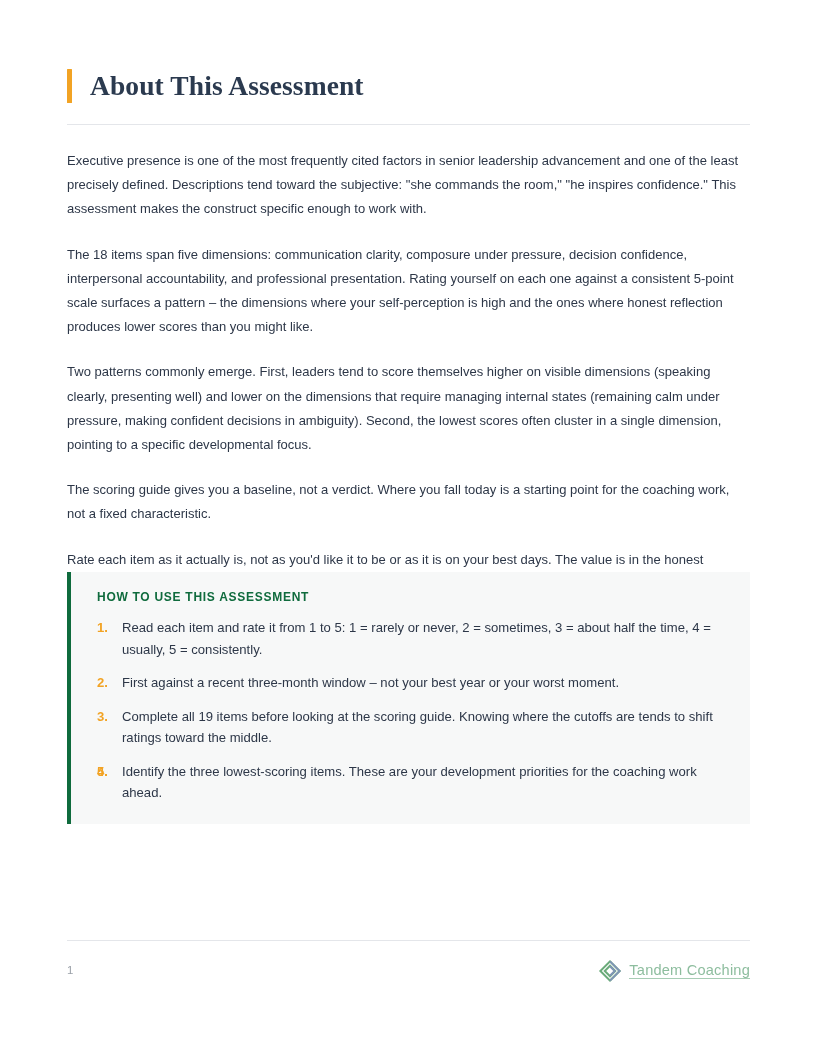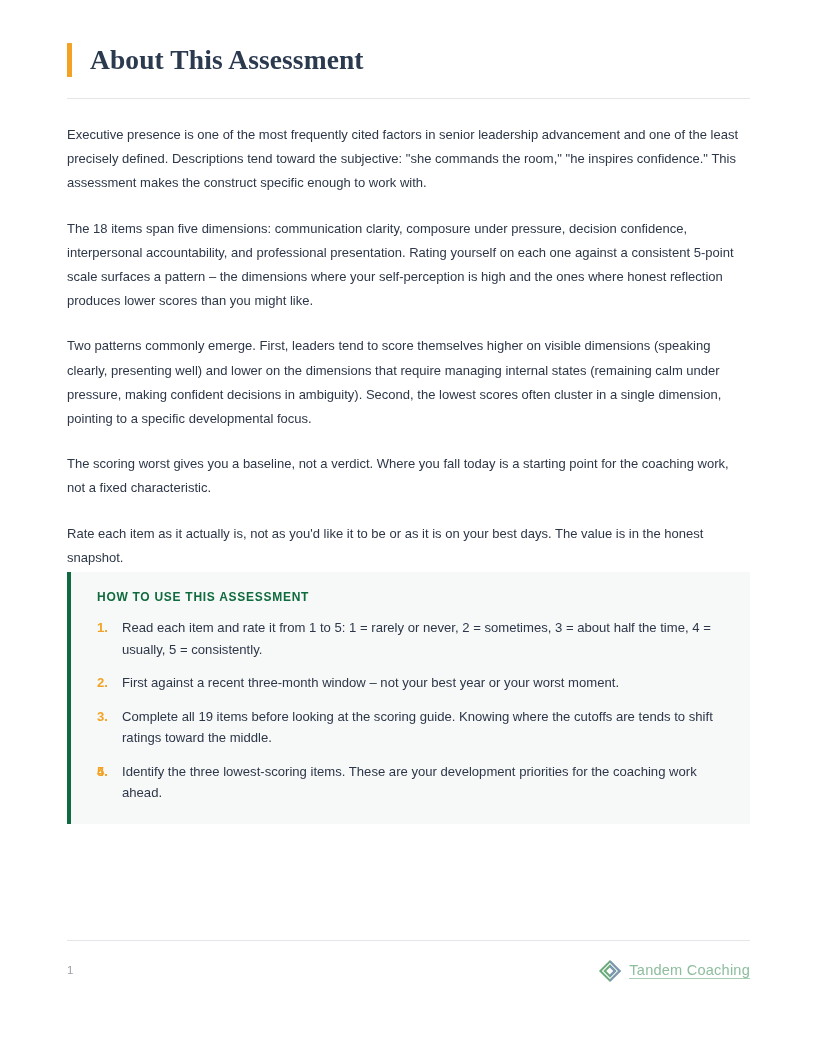--- a/index.html
+++ b/index.html
@@ -22,21 +22,21 @@
     left: 0; top: 0;
     width: 816px;
     height: 1056px;
     padding: 0 67px;
   }
 
   
   .title-row {
     display: flex;
     align-items: center;
-    padding-top: 43px;
+    padding-top: 69px;
     gap: 18px;
   }
   .title-accent {
     width: 5px;
     height: 34px;
     background: #f2a324;
     flex: 0 0 5px;
     border-radius: 0.5px;
   }
   .page-title {
@@ -161,21 +161,21 @@
   <div class="title-row">
     <div class="title-accent"></div>
     <h1 class="page-title">About This Assessment</h1>
   </div>
   <div class="title-rule"></div>
 
   <div class="body-wrap">
     <p class="para">Executive presence is one of the most frequently cited factors in senior leadership advancement and one of the least precisely defined. Descriptions tend toward the subjective: "she commands the room," "he inspires confidence." This assessment makes the construct specific enough to work with.</p>
     <p class="para">The 18 items span five dimensions: communication clarity, composure under pressure, decision confidence, interpersonal accountability, and professional presentation. Rating yourself on each one against a consistent 5-point scale surfaces a pattern – the dimensions where your self-perception is high and the ones where honest reflection produces lower scores than you might like.</p>
     <p class="para">Two patterns commonly emerge. First, leaders tend to score themselves higher on visible dimensions (speaking clearly, presenting well) and lower on the dimensions that require managing internal states (remaining calm under pressure, making confident decisions in ambiguity). Second, the lowest scores often cluster in a single dimension, pointing to a specific developmental focus.</p>
-    <p class="para">The scoring worst gives you a baseline, not a verdict. Where you fall today is a starting point for the coaching work, not a fixed characteristic.</p>
+    <p class="para">The scoring guide gives you a baseline, not a verdict. Where you fall today is a starting point for the coaching work, not a fixed characteristic.</p>
     <p class="para">Rate each item as it actually is, not as you'd like it to be or as it is on your best days. The value is in the honest snapshot.</p>
   </div>
 
   <div class="callout">
     <div class="callout-title">HOW TO USE THIS ASSESSMENT</div>
     <ol class="steps">
       <li>
         <span class="num">1.</span>
         <span>Read each item and rate it from 1 to 5: 1 = rarely or never, 2 = sometimes, 3 = about half the time, 4 = usually, 5 = consistently.</span>
       </li>

